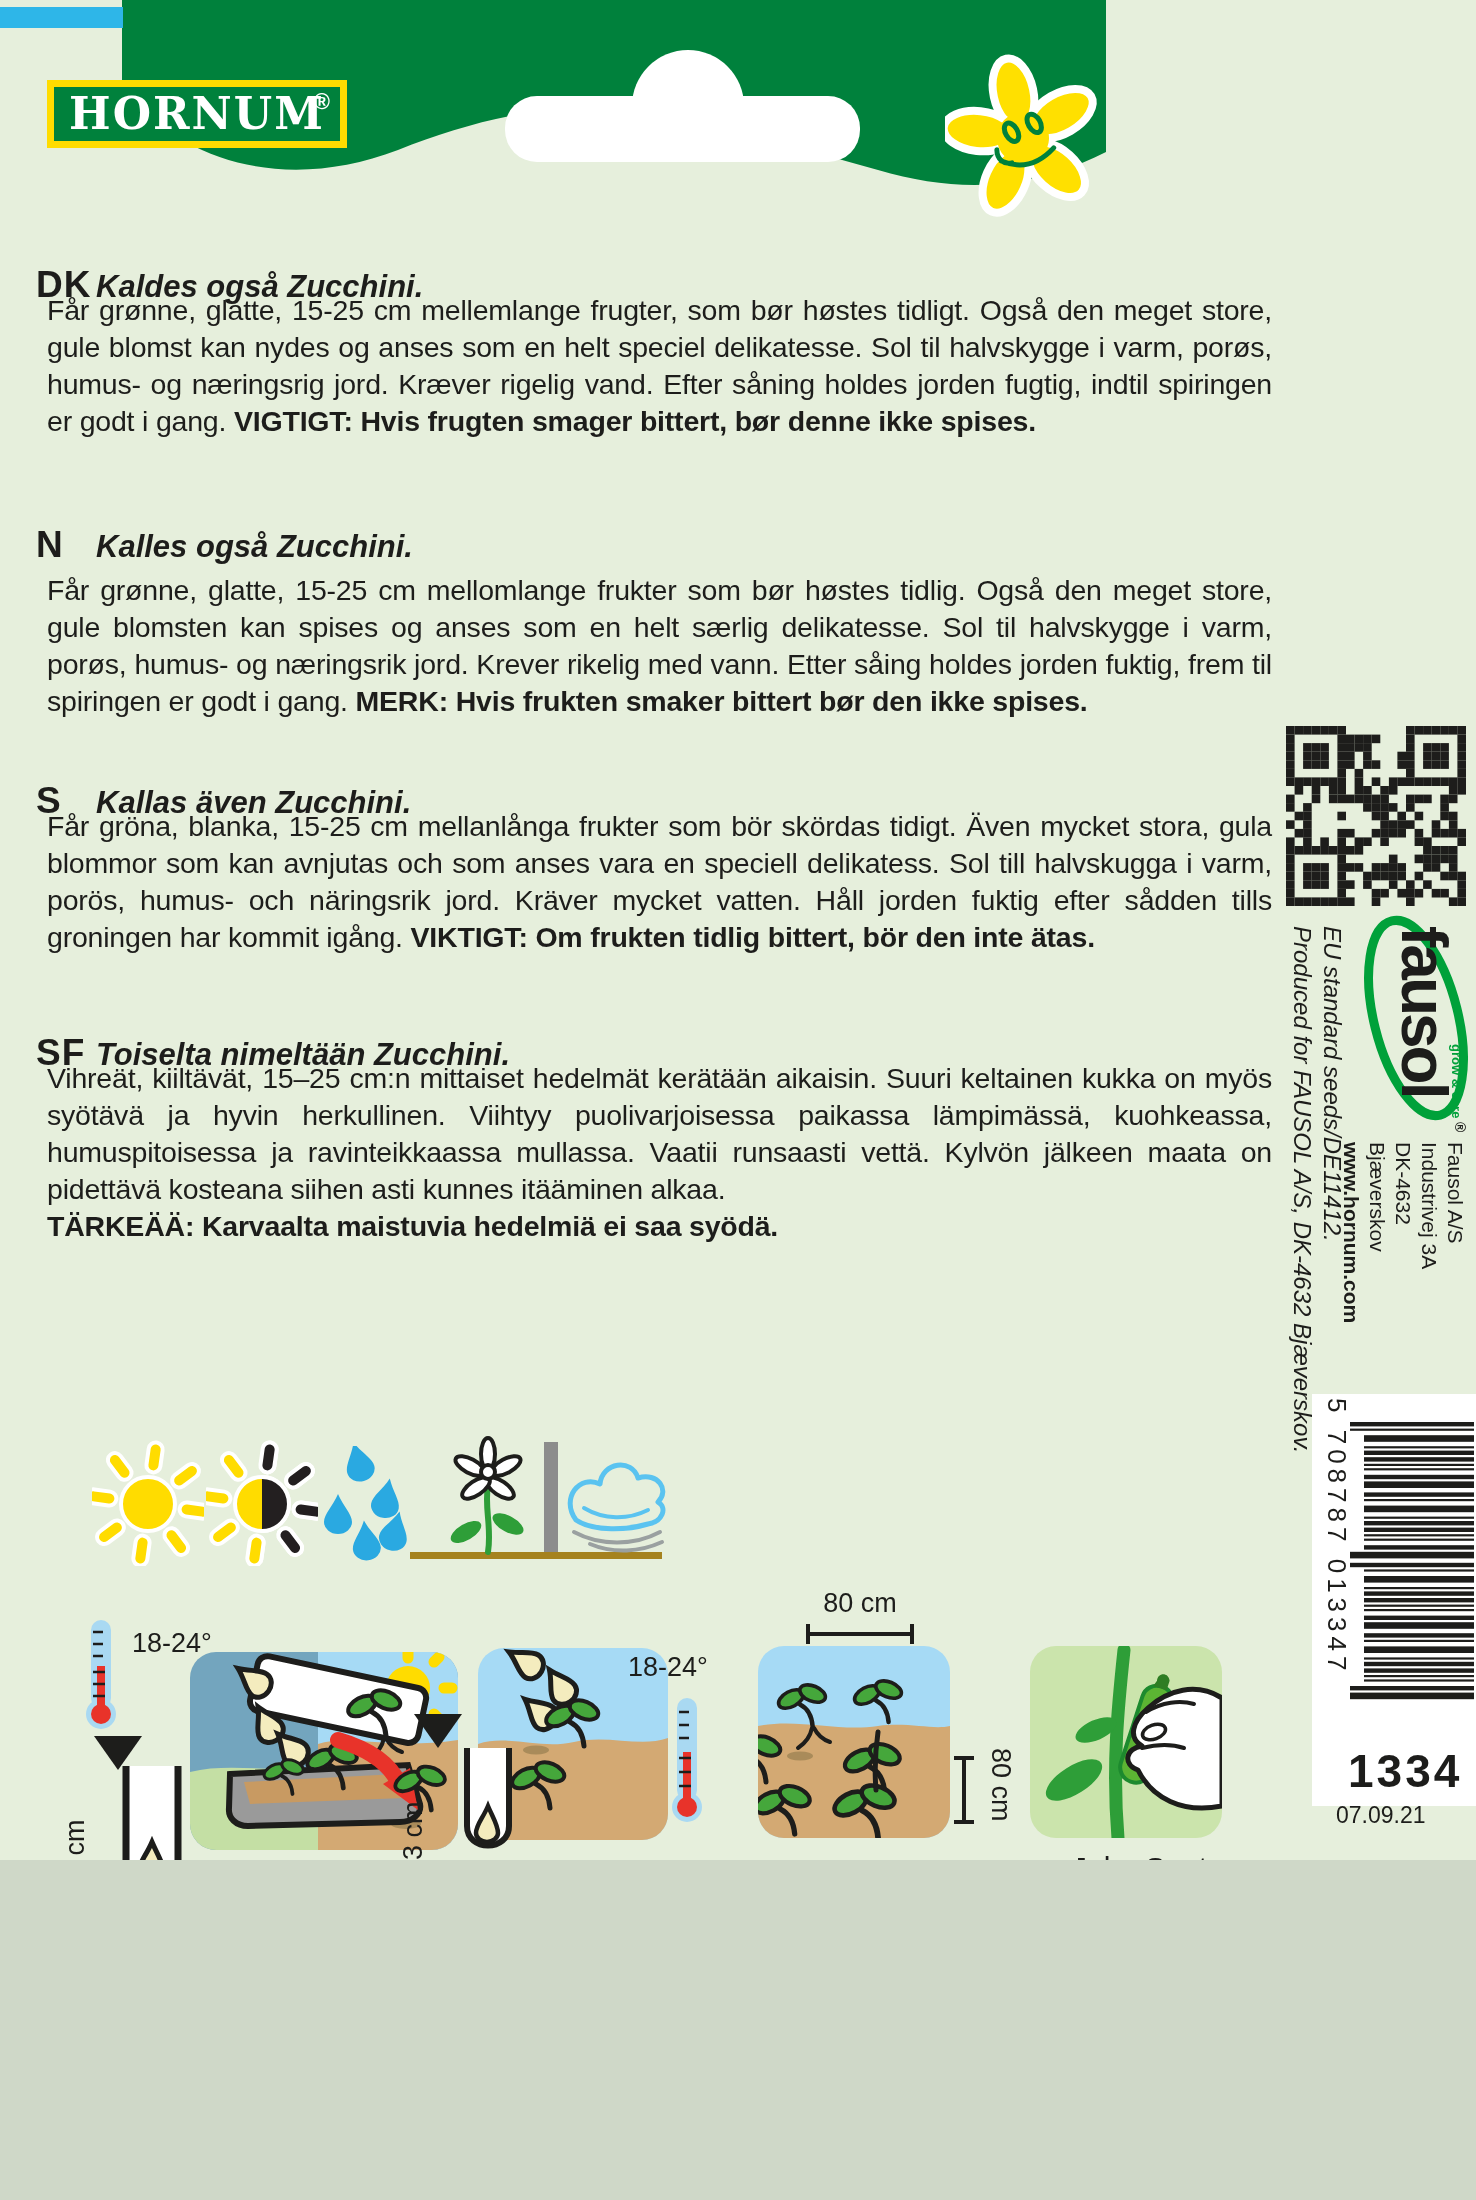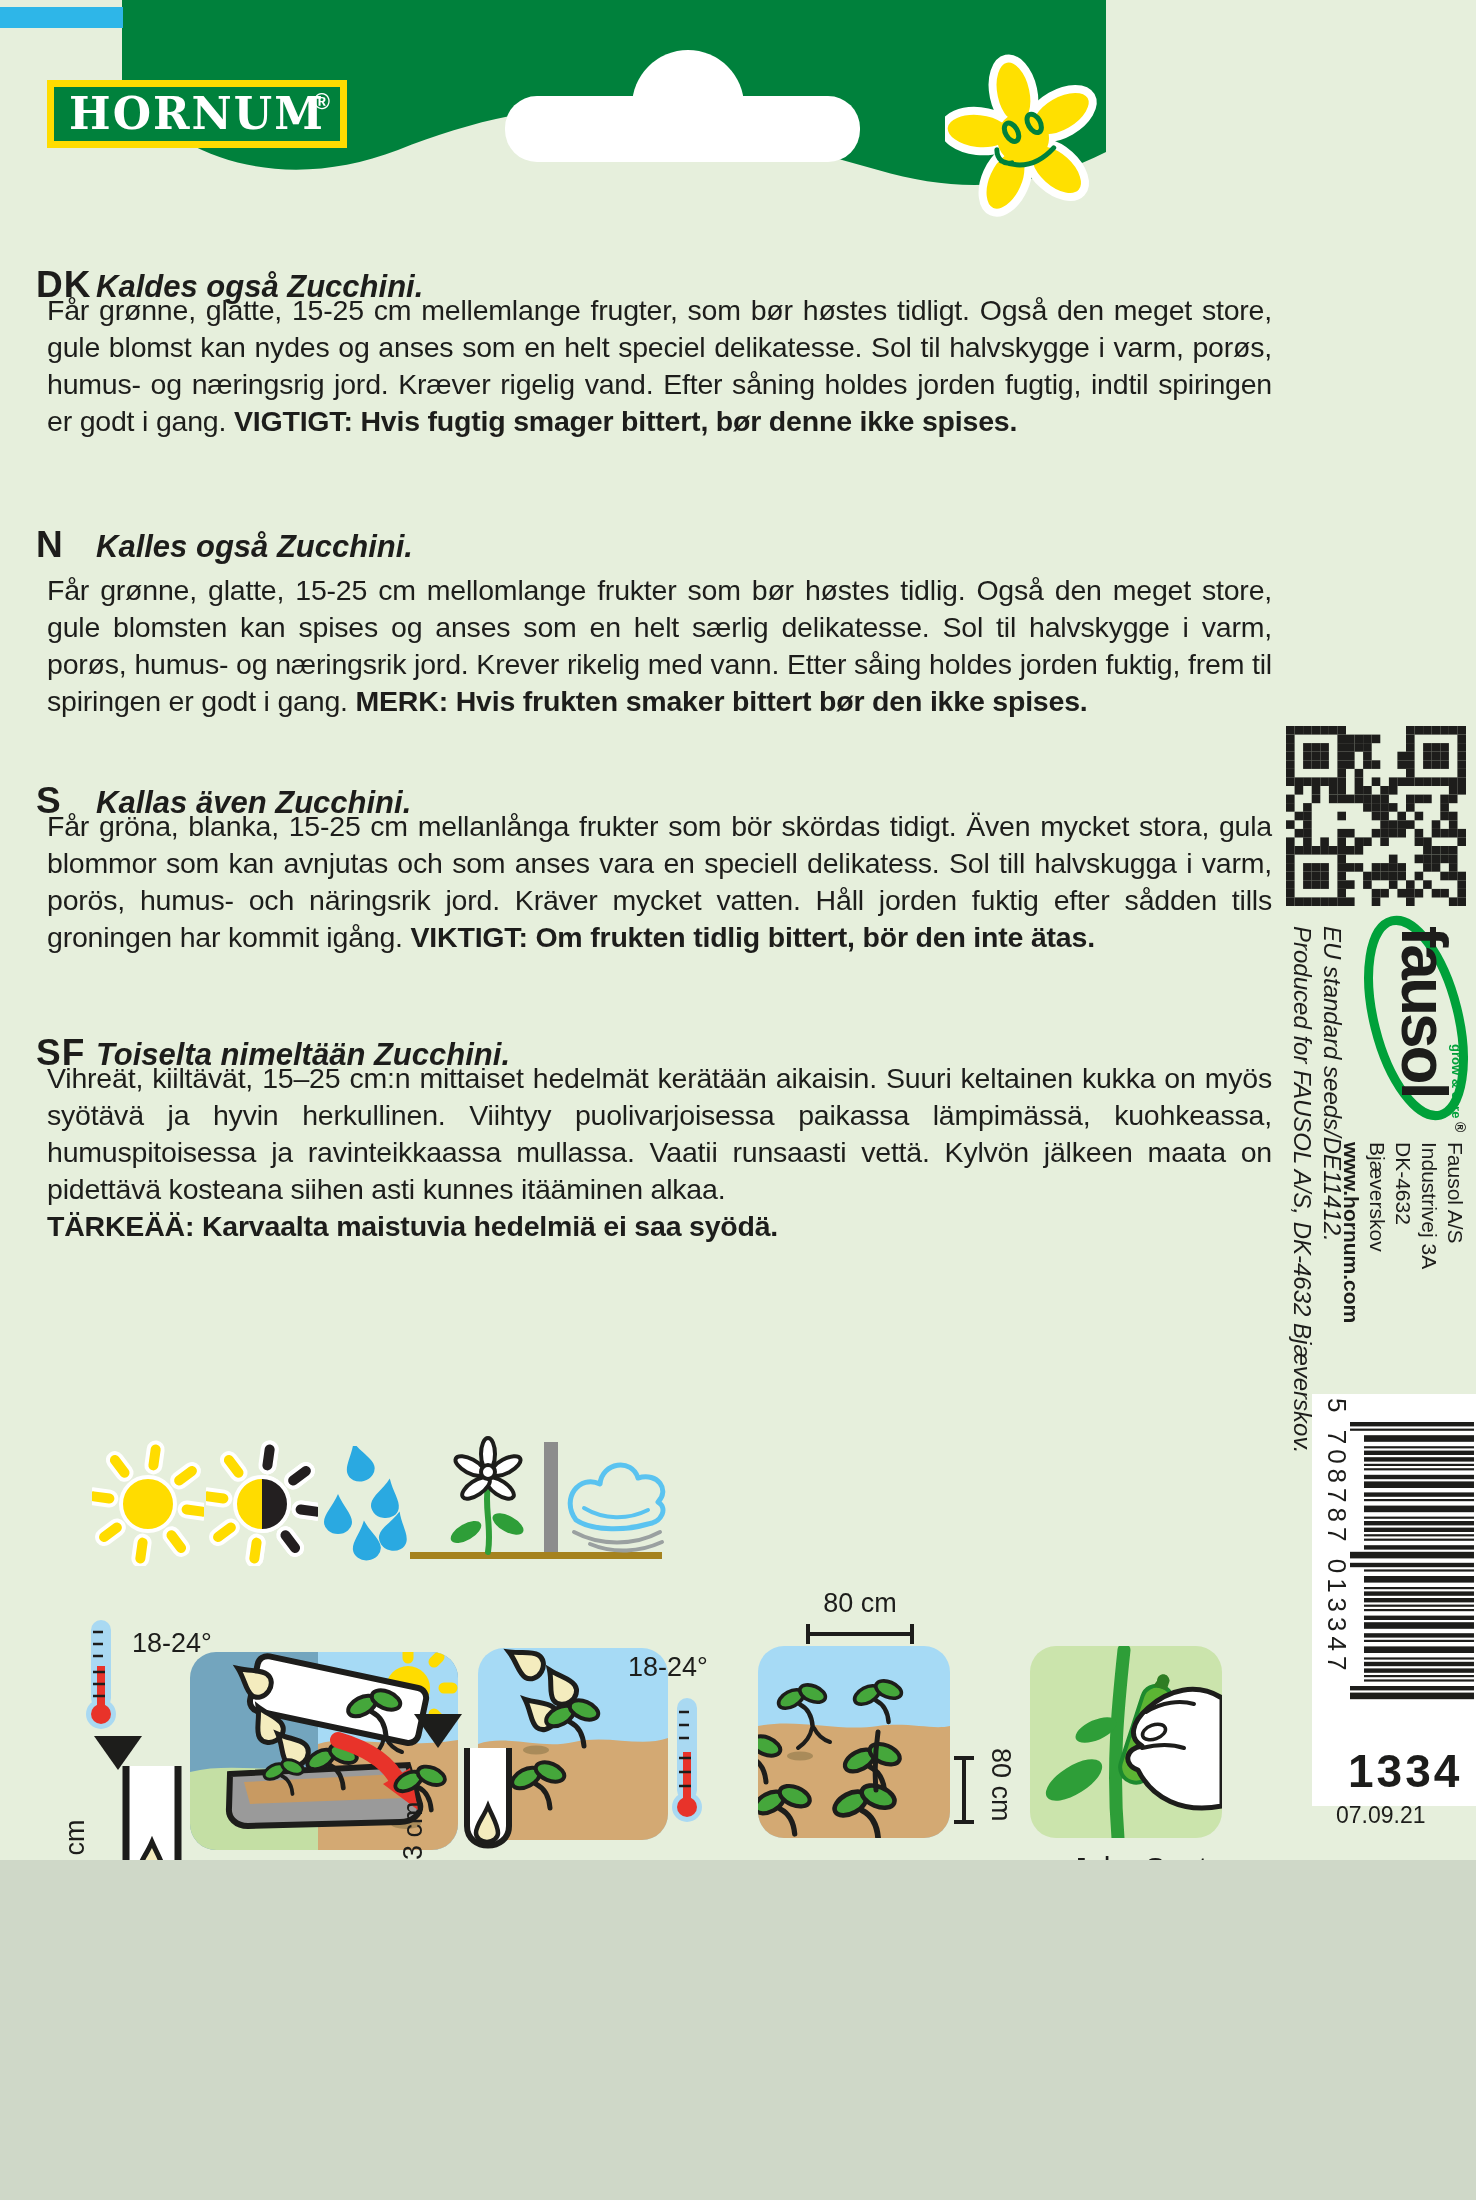--- a/index.html
+++ b/index.html
@@ -83,21 +83,21 @@
       <span class="logo-reg" style="position:absolute;right:10px;top:2px;">®</span>
     </div>
   </div>
 
   <div class="sec-head" style="top:248px">
     <span class="sec-code">DK</span>
     <span class="sec-title">Kaldes også Zucchini.</span>
   </div>
   <div class="sec-body" style="top:292px">
     <span>Får grønne, glatte, 15-25 cm mellemlange frugter, som bør høstes tidligt. Også den meget store, gule blomst kan nydes og anses som en helt speciel delikatesse. Sol til halvskygge i varm, porøs, humus- og næringsrig jord. Kræver rigelig vand. Efter såning holdes jorden fugtig, indtil spiringen er godt i gang.</span>
-    <b>VIGTIGT: Hvis fugtig smager bittert, bør denne ikke spises.</b>
+    <b>VIGTIGT: Hvis frugten smager bittert, bør denne ikke spises.</b>
   </div>
 
   <div class="sec-head" style="top:508px">
     <span class="sec-code">N</span>
     <span class="sec-title">Kalles også Zucchini.</span>
   </div>
   <div class="sec-body" style="top:572px">
     <span>Får grønne, glatte, 15-25 cm mellomlange frukter som bør høstes tidlig. Også den meget store, gule blomsten kan spises og anses som en helt særlig delikatesse. Sol til halvskygge i varm, porøs, humus- og næringsrik jord. Krever rikelig med vann. Etter såing holdes jorden fuktig, frem til spiringen er godt i gang.</span>
     <b>MERK: Hvis frukten smaker bittert bør den ikke spises.</b>
   </div>

